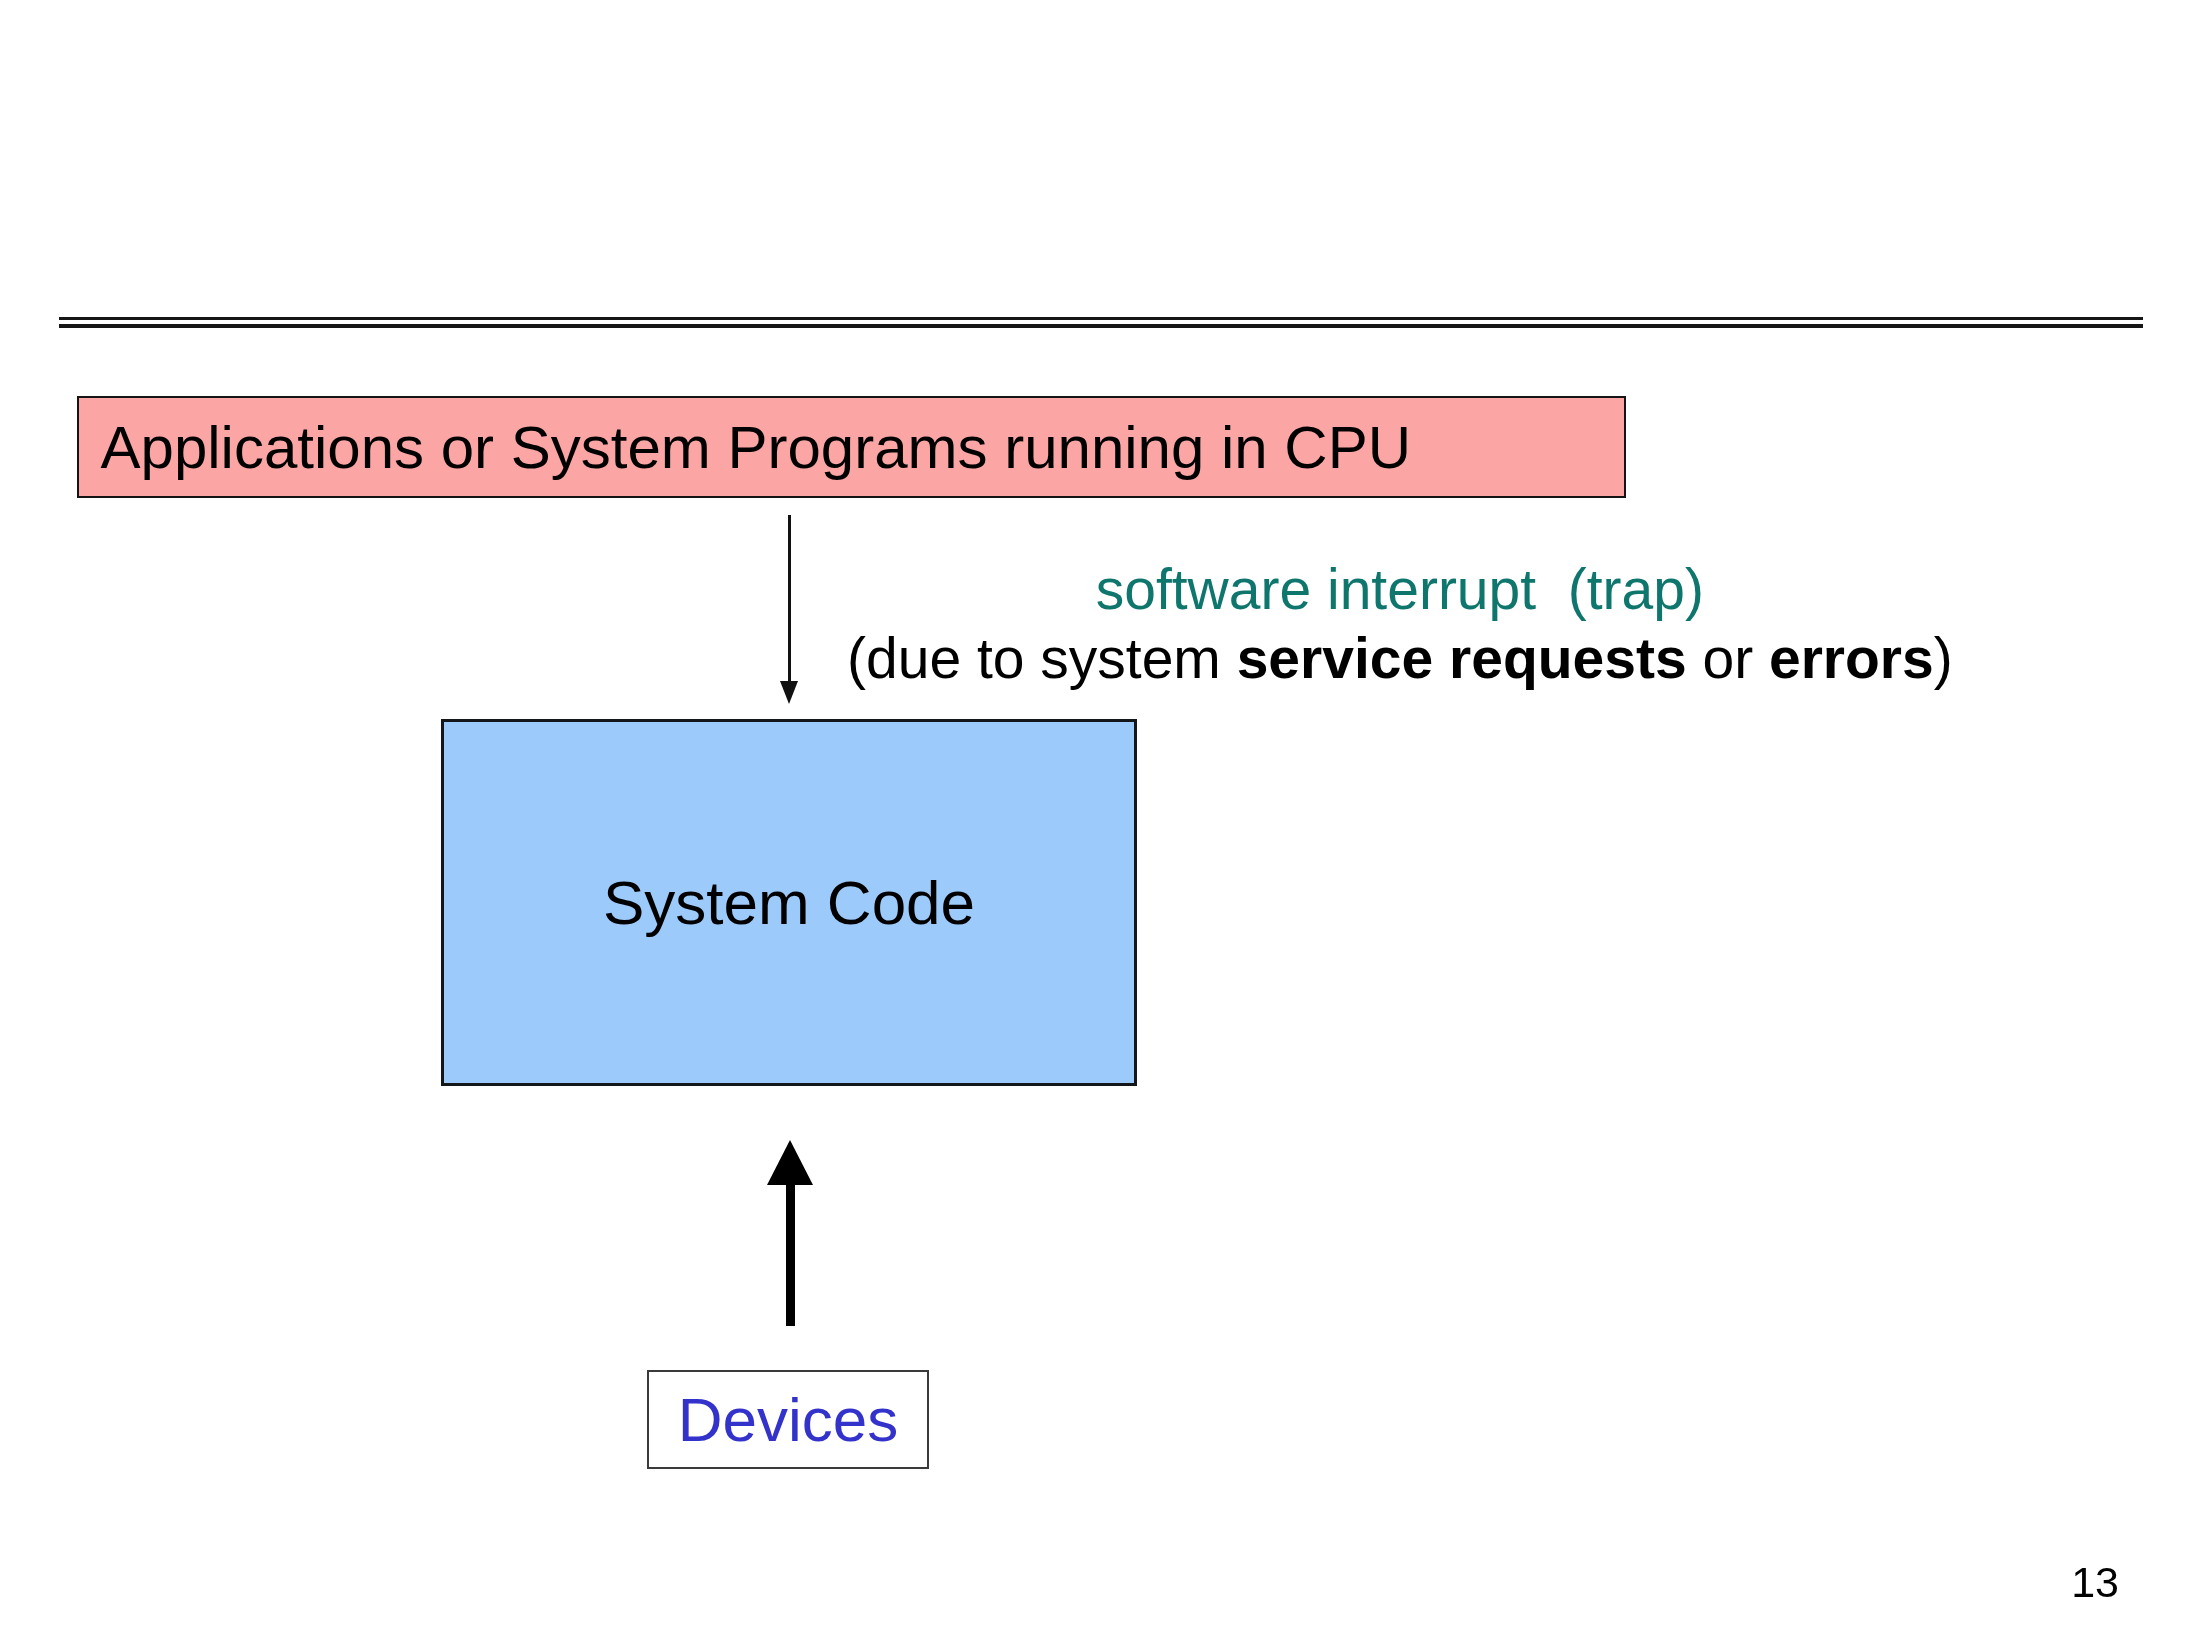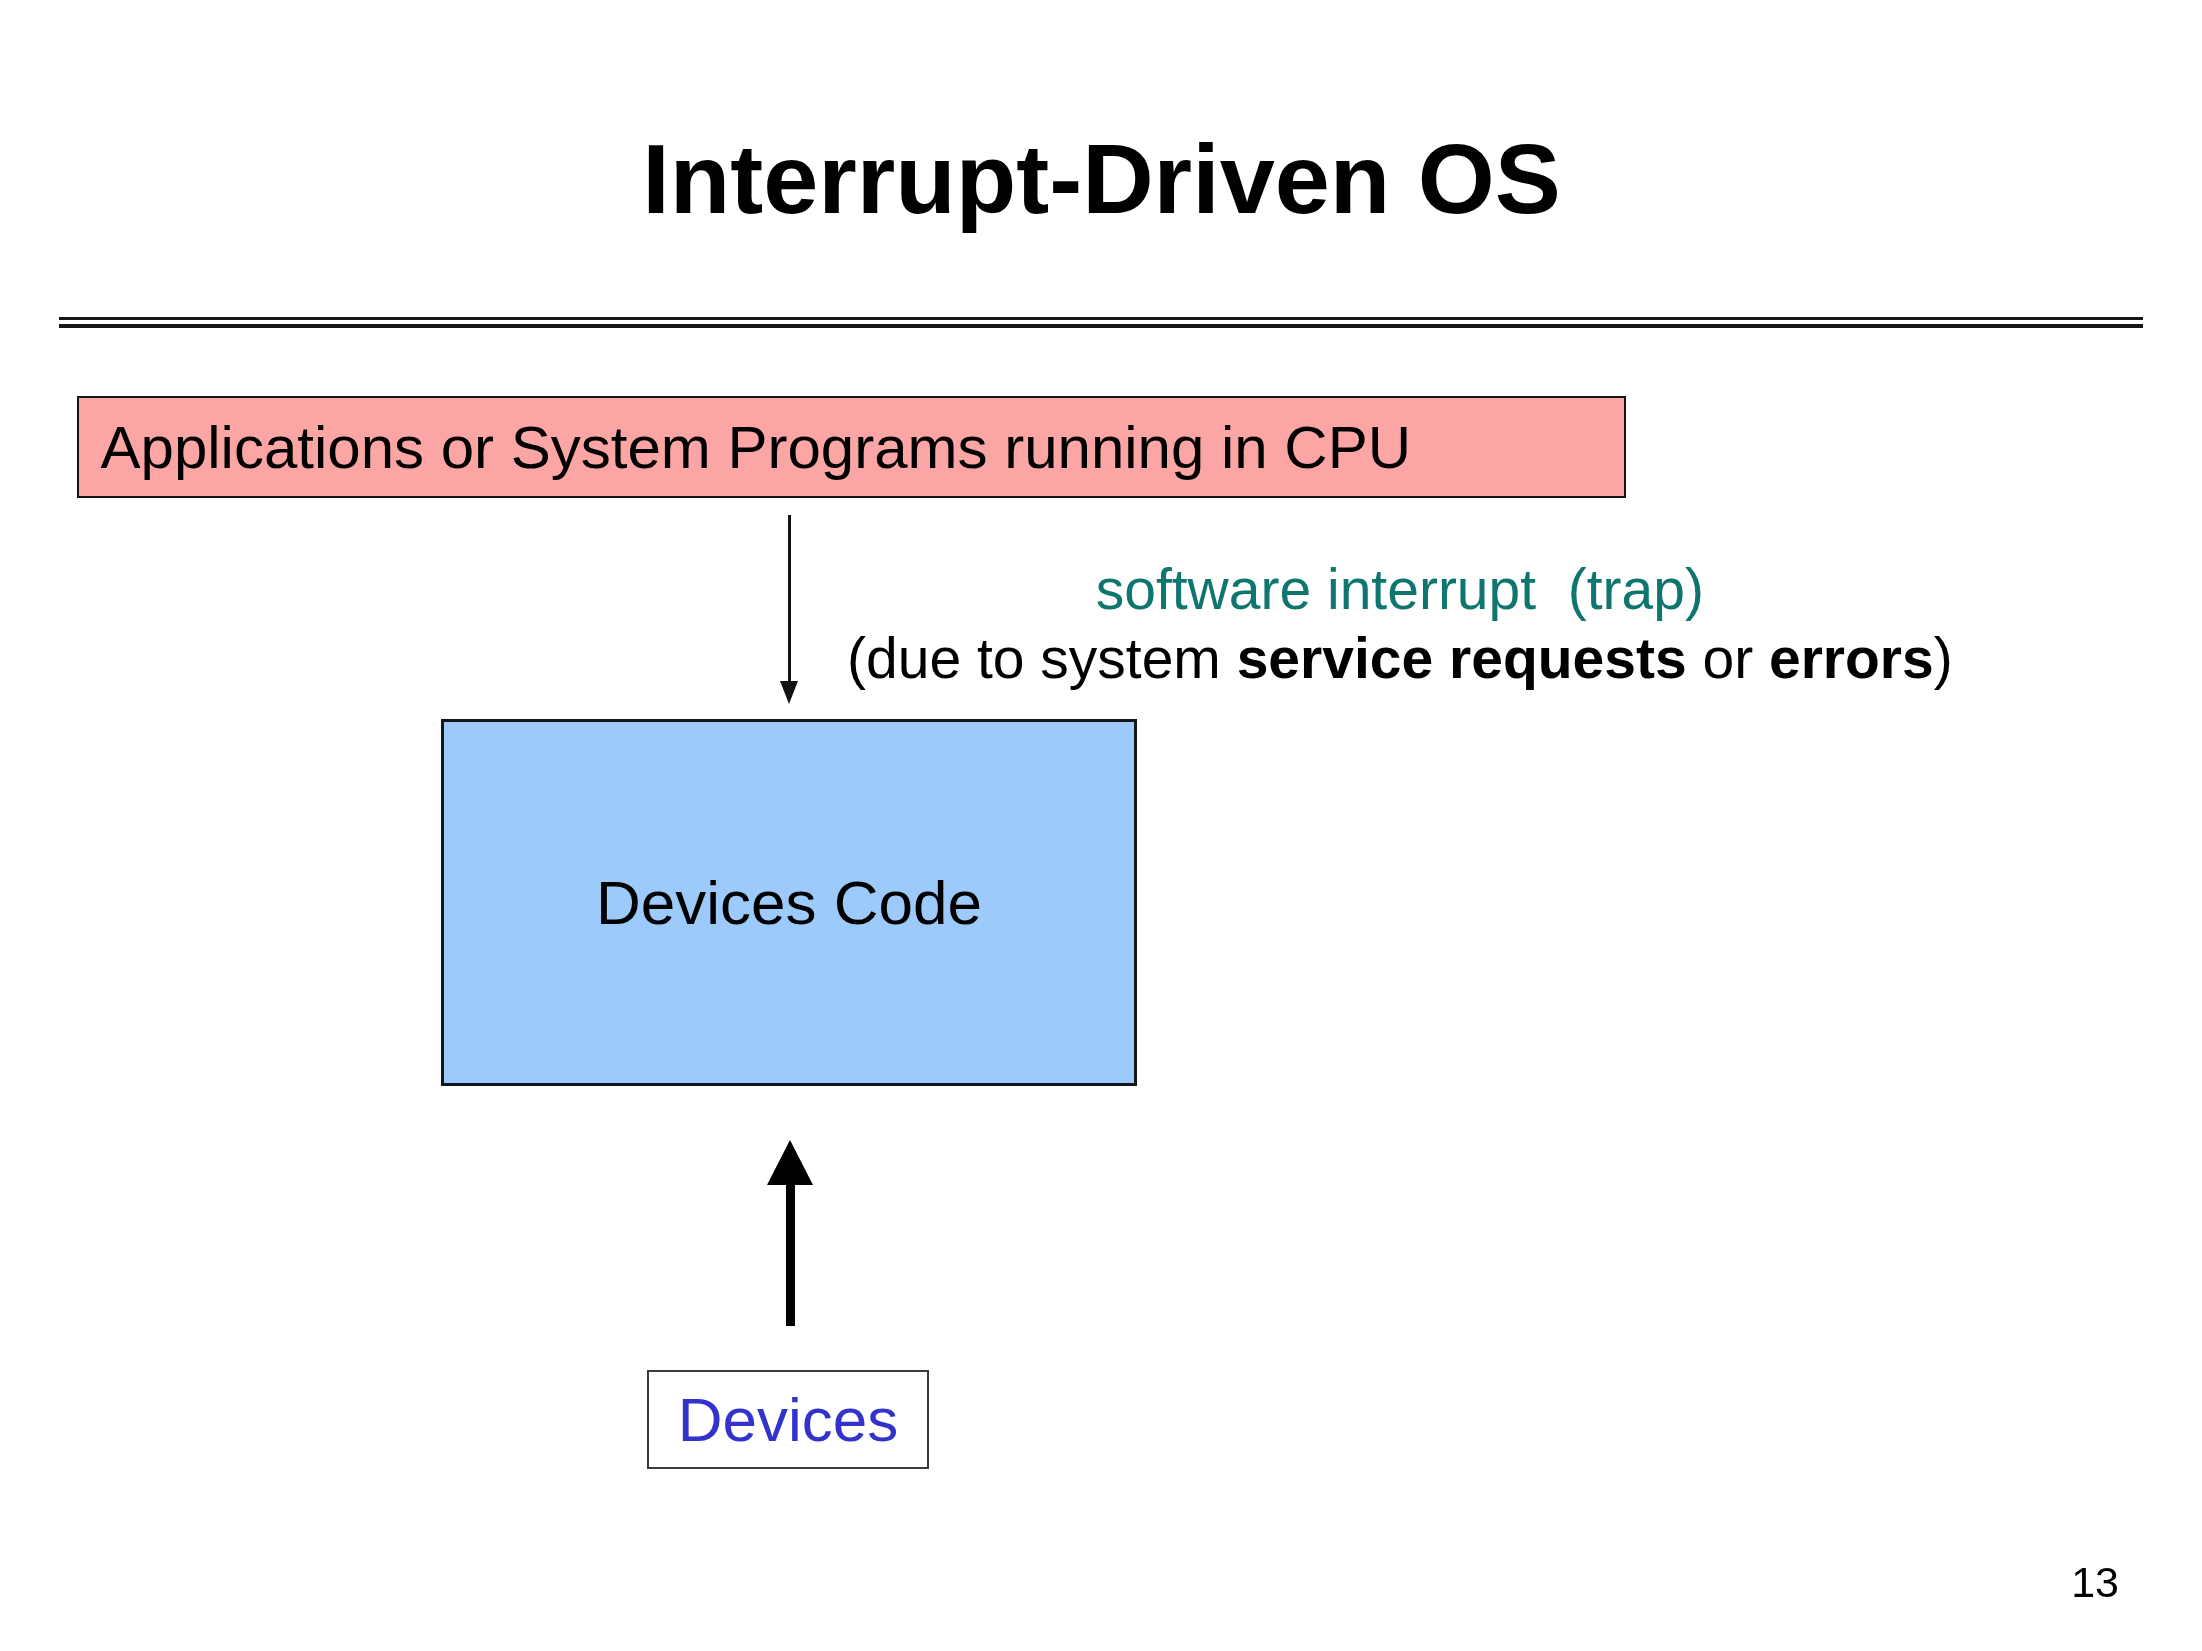--- a/index.html
+++ b/index.html
@@ -77,41 +77,40 @@
   .page-number{
     position:absolute;right:84px;top:1557px;
     font-size:43px;line-height:1.2;margin-left:47px;
   }
 </style>
 </head>
 <body>
 
 <div class="slide">
 
-  <div class="title">Interrupt-Driven OS</div>
 
   <div class="divider">
     <div class="rule1"></div>
     <div class="rule2"></div>
   </div>
 
   <div class="cpu-box">
     <span>Applications or System Programs running in CPU</span>
   </div>
 
   <div class="sw-arrow-line"></div>
   <div class="sw-arrow-head"></div>
 
   <div class="sw-labels">
     <div class="sw-line1">software interrupt  (trap)</div>
     <div class="sw-line2"><span>(due to system </span><b>service requests</b><span> or </span><b>errors</b><span>)</span></div>
   </div>
 
   <div class="kernel-box">
-    <span>Devices Code</span>
+    <span>System Code</span>
   </div>
 
   <div class="hw-arrow-line"></div>
   <div class="hw-arrow-head"></div>
 
 
   <div class="devices-box">
     <span>Devices</span>
   </div>
 

